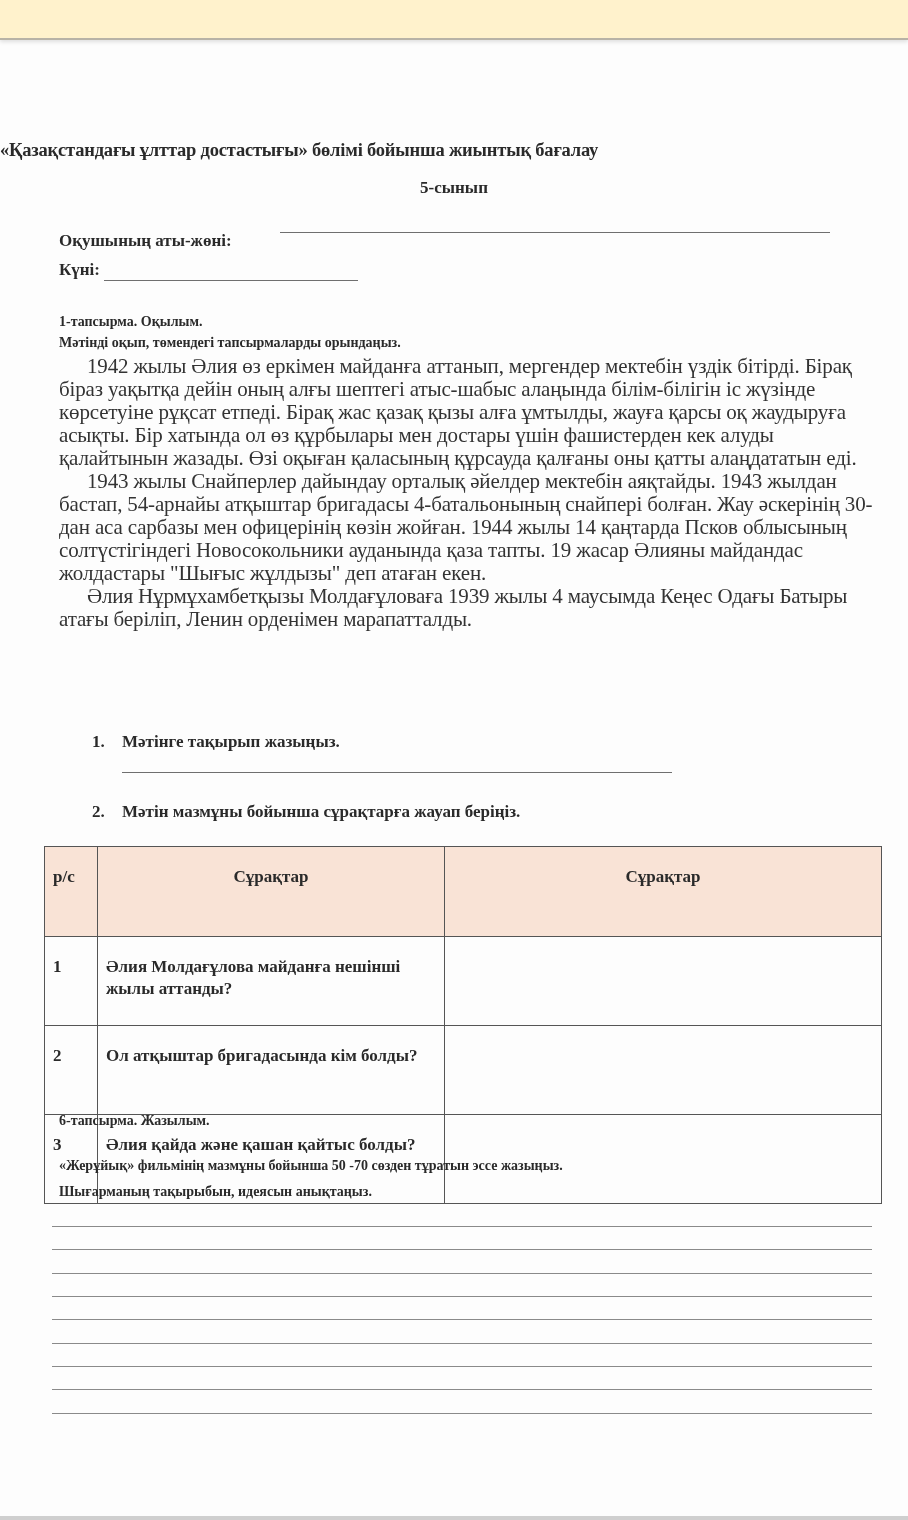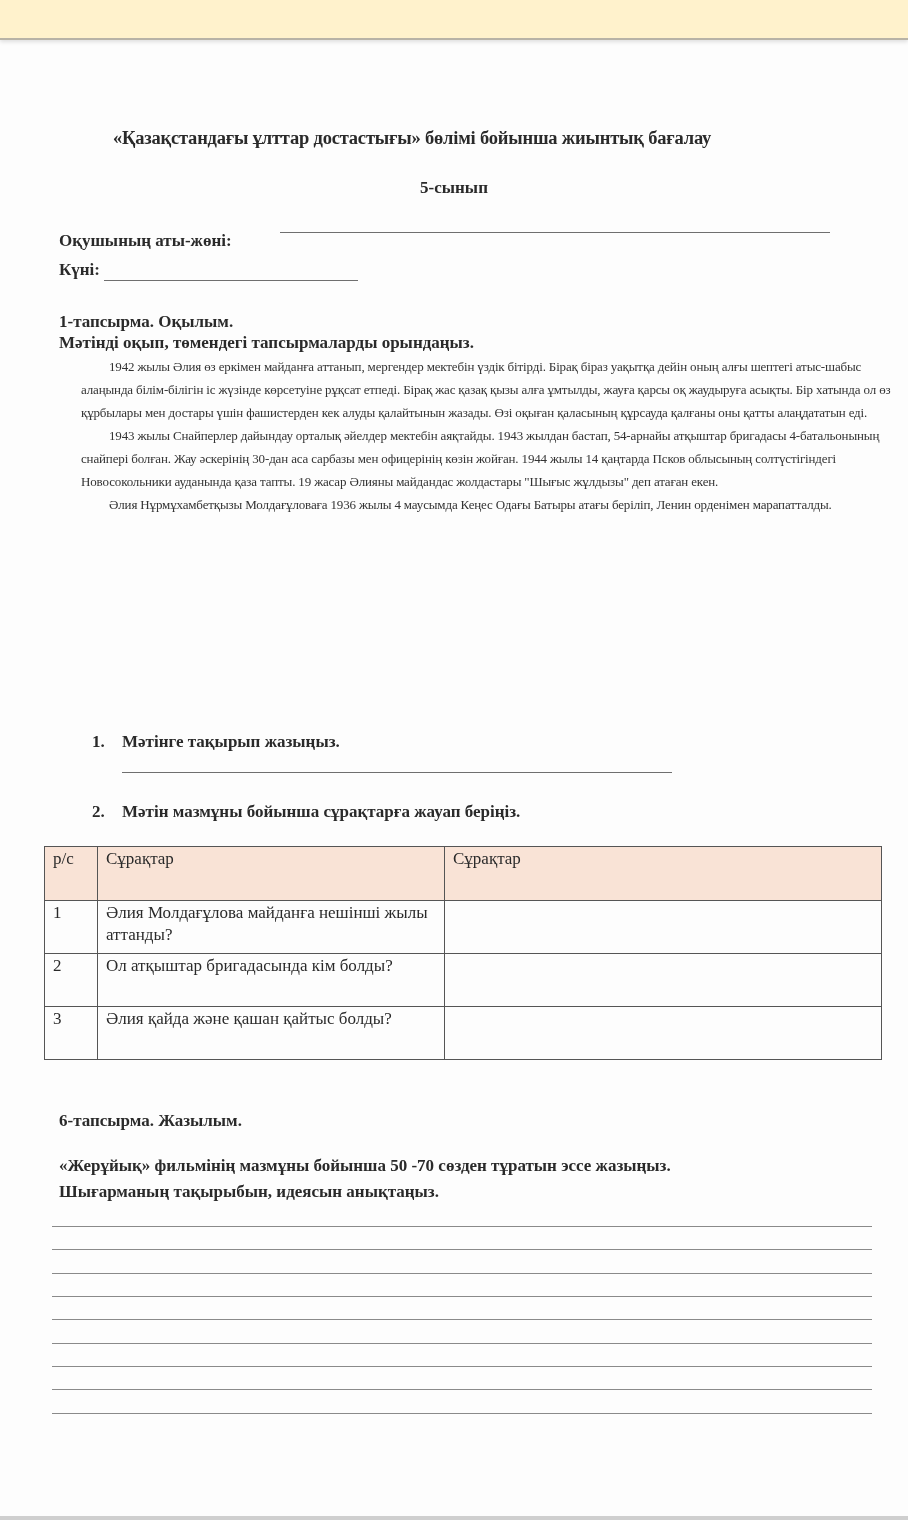--- a/index.html
+++ b/index.html
@@ -16,47 +16,47 @@
     border-bottom: 2px solid #b8b3a6;
     box-shadow: 0 2px 4px rgba(0,0,0,0.12);
   }
   .bottom-bar {
     position: absolute; left: 0; top: 1516px; width: 908px; height: 4px;
     background: #cfcfcf;
   }
   .page { position: absolute; left: 0; top: 0; width: 908px; }
   .abs { position: absolute; }
   .title {
-    left: 0; width: 824px; text-align: center; top: 128px;
+    left: 0; width: 824px; text-align: left; top: 140px;
     font-weight: bold; font-size: 18.5px; letter-spacing: -0.2px;
   }
   .grade {
     left: 0; width: 908px; text-align: center; top: 178px;
     font-weight: bold; font-size: 17px;
   }
   .field-row { font-weight: bold; font-size: 17px; }
   .blank-line { position: absolute; border-bottom: 1.5px solid #6f6f6f; height: 0; }
   .para {
-    left: 59px; width: 822px; font-size: 13px; line-height: 23px;
-    letter-spacing: -0.15px; color: #333; margin-left: 22px;
+    left: 59px; width: 822px; font-size: 21px; line-height: 23px;
+    letter-spacing: -0.15px; color: #333;
   }
   .para p { margin: 0; text-indent: 28px; }
-  .task-head { left: 59px; font-weight: bold; font-size: 17px; line-height: 20px; }
+  .task-head { left: 59px; font-weight: bold; font-size: 14px; line-height: 20px; }
   .q-item { font-weight: bold; font-size: 17px; }
   .q-num { position: absolute; left: 92px; }
   .q-text { position: absolute; left: 122px; }
   table.qa {
     position: absolute; left: 44px; top: 846px; width: 838px;
     border-collapse: collapse; font-size: 17px;
   }
   table.qa td, table.qa th {
-    border: 1.5px solid #555; vertical-align: top; padding: 1px 8px;
-    font-weight: normal; line-height: 22px;
+    border: 1.5px solid #555; vertical-align: top; padding: 19px 8px;
+    font-weight: bold; line-height: 22px;
   }
-  table.qa thead th { background: #f9e3d6; height: 51px; text-align: left; }
+  table.qa thead th { background: #f9e3d6; height: 51px; text-align: center; }
   table.qa thead th.col-num { text-align: left; }
   table.qa tbody td { height: 50px; }
   .col-num { width: 36px; }
   .col-q { width: 330px; }
   .essay-line {
     position: absolute; left: 52px; width: 820px; height: 0;
     border-bottom: 1.6px solid #8a8a8a;
   }
 </style>
 </head>
@@ -74,21 +74,21 @@
 
   <div class="abs field-row" style="left:59px; top:260px;">Күні:</div>
   <div class="blank-line" style="left:104px; top:280px; width:254px;"></div>
 
   <div class="abs task-head" style="top:312px;">1-тапсырма. Оқылым.</div>
   <div class="abs task-head" style="top:333px;">Мәтінді оқып, төмендегі тапсырмаларды орындаңыз.</div>
 
   <div class="abs para" style="top:355px;">
     <p>1942 жылы Әлия өз еркімен майданға аттанып, мергендер мектебін үздік бітірді. Бірақ біраз уақытқа дейін оның алғы шептегі атыс-шабыс алаңында білім-білігін іс жүзінде көрсетуіне рұқсат етпеді. Бірақ жас қазақ қызы алға ұмтылды, жауға қарсы оқ жаудыруға асықты. Бір хатында ол өз құрбылары мен достары үшін фашистерден кек алуды қалайтынын жазады. Өзі оқыған қаласының құрсауда қалғаны оны қатты алаңдататын еді.</p>
     <p>1943 жылы Снайперлер дайындау орталық әйелдер мектебін аяқтайды. 1943 жылдан бастап, 54-арнайы атқыштар бригадасы 4-батальонының снайпері болған. Жау әскерінің 30-дан аса сарбазы мен офицерінің көзін жойған. 1944 жылы 14 қаңтарда Псков облысының солтүстігіндегі Новосокольники ауданында қаза тапты. 19 жасар Әлияны майдандас жолдастары "Шығыс жұлдызы" деп атаған екен.</p>
-    <p>Әлия Нұрмұхамбетқызы Молдағұловаға 1936 жылы 4 маусымда Кеңес Одағы Батыры атағы беріліп, Ленин орденімен марапатталды.</p>
+    <p>Әлия Нұрмұхамбетқызы Молдағұловаға 1939 жылы 4 маусымда Кеңес Одағы Батыры атағы беріліп, Ленин орденімен марапатталды.</p>
   </div>
 
   <div class="q-item">
     <span class="q-num" style="top:732px;">1.</span>
     <span class="q-text" style="top:732px;text-align:right;">Мәтінге тақырып жазыңыз.</span>
   </div>
   <div class="blank-line" style="left:122px; top:772px; width:550px;"></div>
 
   <div class="q-item">
     <span class="q-num" style="top:802px;">2.</span>

